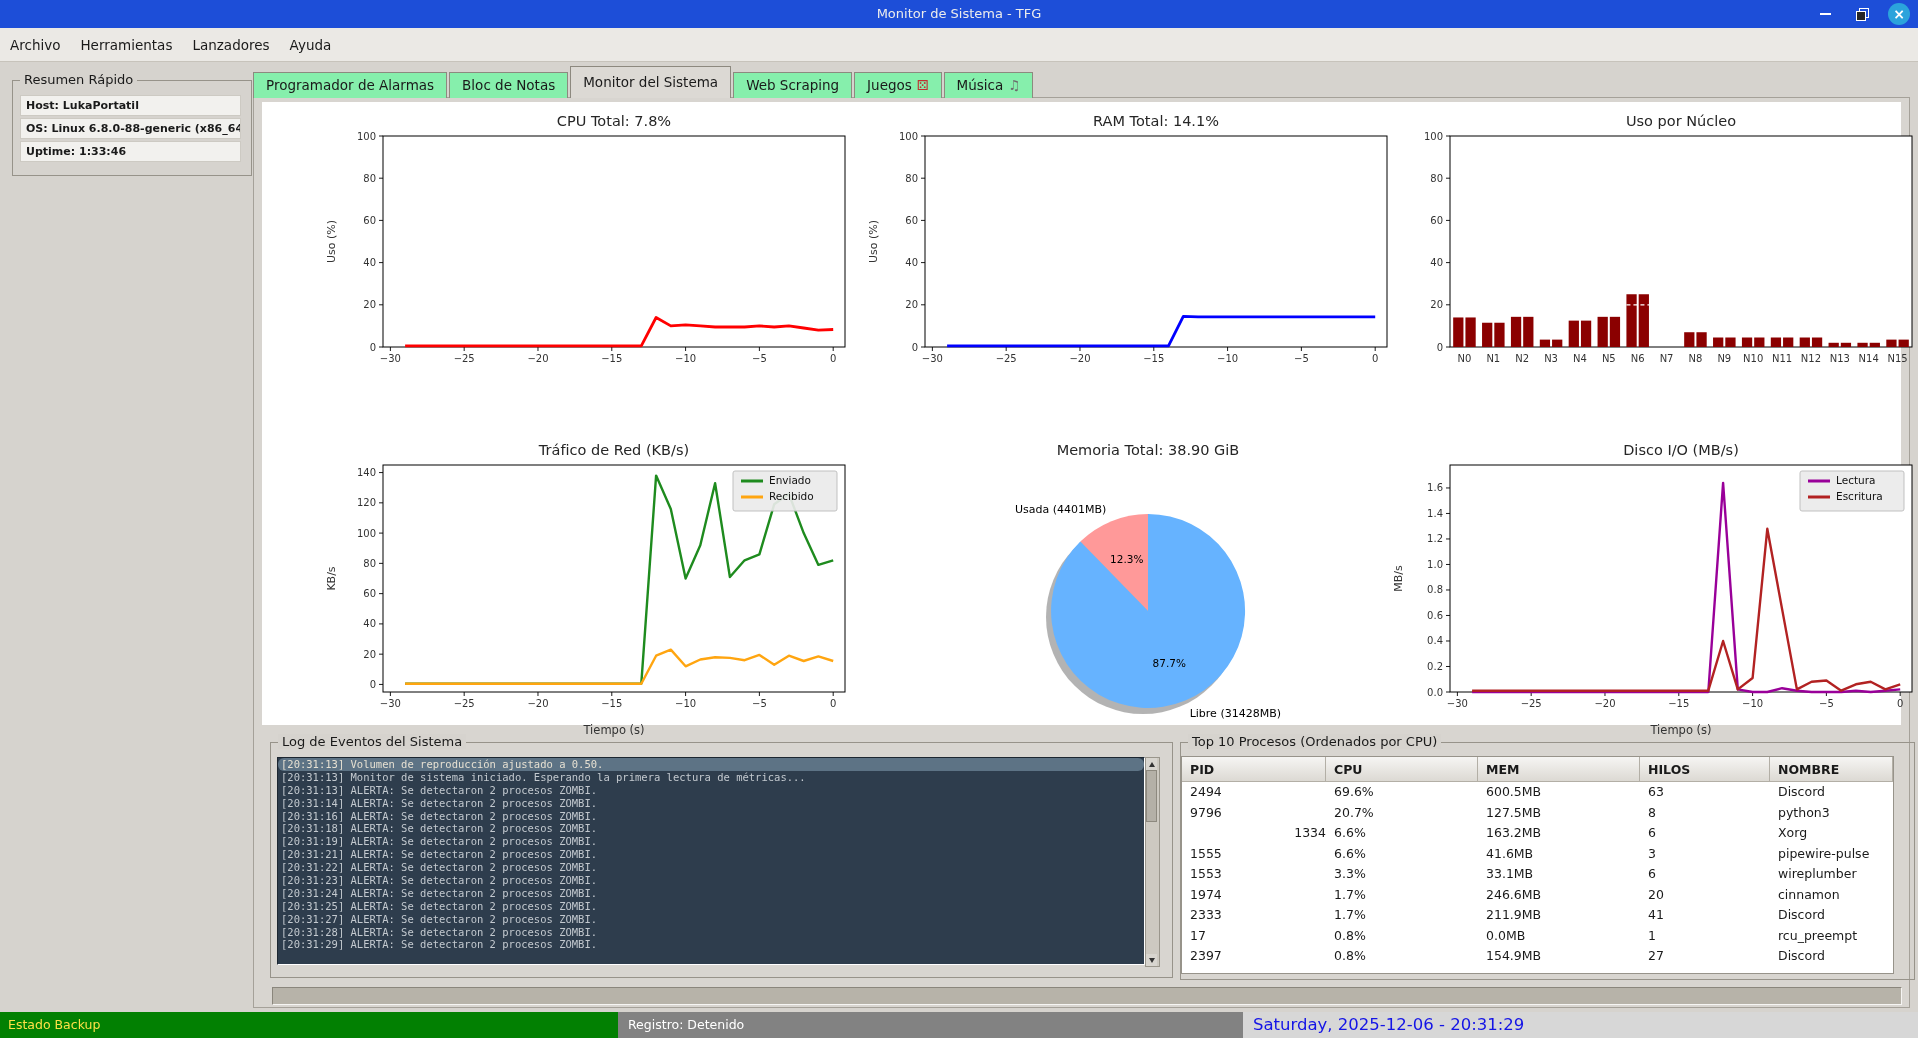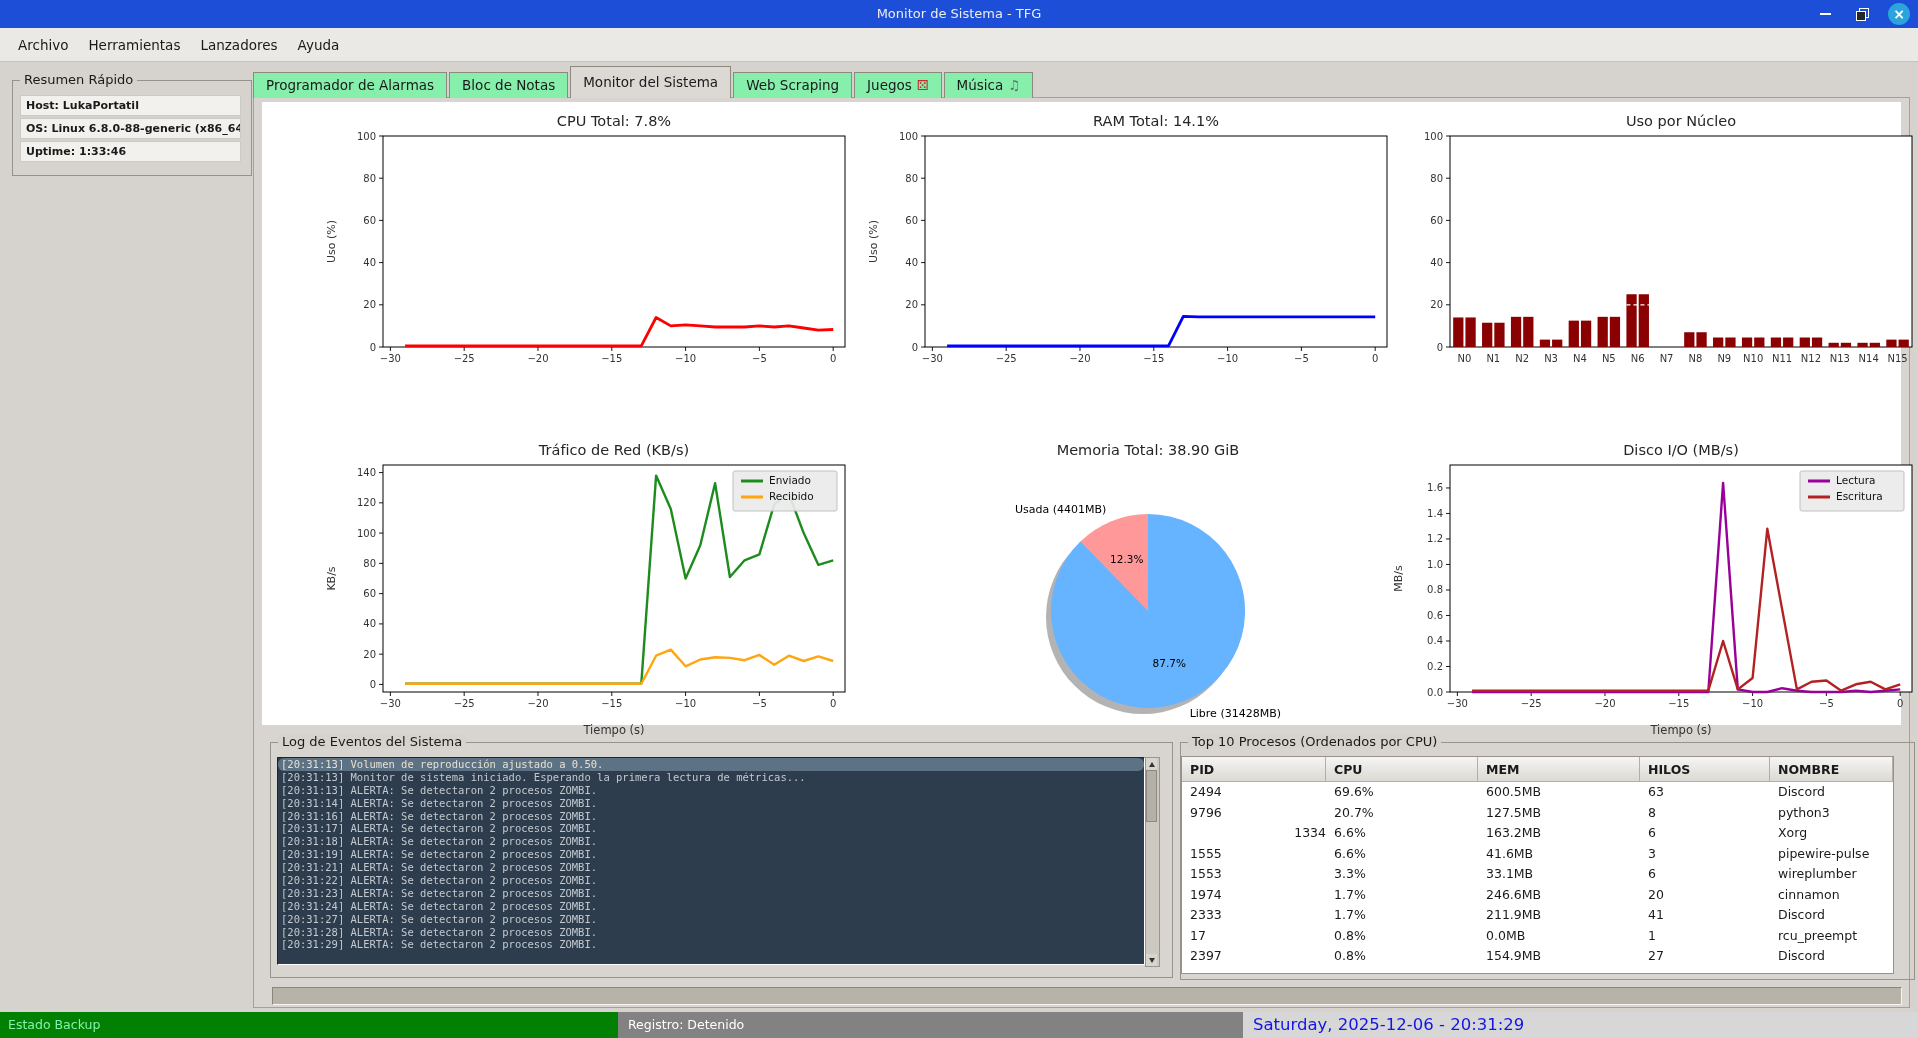--- a/index.html
+++ b/index.html
@@ -9,21 +9,21 @@
   
   .titlebar{position:absolute;left:0;top:0;right:0;height:28px;background:#1d4ed8;}
   .win-title{position:absolute;left:0;right:0;top:6px;text-align:center;font-size:13px;color:#ececec;}
   .win-btns{position:absolute;right:8px;top:0;height:28px;display:flex;align-items:center;gap:15px;}
   .wbtn{display:flex;align-items:center;justify-content:center;width:22px;height:22px;cursor:default;}
   .min-glyph{width:11px;height:2px;background:#fff;}
   .close-btn{background:#2ba3dc;border-radius:50%;}
   .close-glyph{color:#fff;font-size:14px;font-weight:bold;line-height:1;}
   
   .menubar{position:absolute;left:0;top:28px;right:0;height:33px;background:#ebe9e5;
-           border-bottom:1px solid #c7c3bb;display:flex;align-items:center;padding-left:8px;}
+           border-bottom:1px solid #c7c3bb;display:flex;align-items:center;}
   .menu-item{font-size:13.5px;padding:5px 10px;}
   
   .frame{position:absolute;border:1px solid #97938a;padding-left:8px;}
   .frame-title{position:absolute;top:-9px;left:7px;background:#d6d3ce;font-size:13px;padding:0 4px;white-space:nowrap;}
   
   .sidebar-frame{left:12px;top:80px;width:230px;height:94px;}
   .sb-field{position:absolute;left:7px;width:214px;height:19px;background:#f2f1ee;border:1px solid #cdcac3;
             font-weight:bold;font-size:11px;line-height:19px;padding-left:5px;white-space:nowrap;overflow:hidden;}
   
   .tabbar{position:absolute;left:253px;top:66px;height:32px;display:flex;align-items:flex-end;z-index:5;}
@@ -54,21 +54,21 @@
   .prow{display:flex;}
   .th{background:linear-gradient(#f6f5f3,#dcd9d3);border-right:1px solid #b3afa6;border-bottom:1px solid #b3afa6;
       font-weight:bold;font-size:12.5px;height:25px;line-height:25px;padding-left:8px;box-sizing:border-box;}
   .td{font-size:12.5px;height:20.5px;line-height:20.5px;padding-left:8px;box-sizing:border-box;white-space:nowrap;overflow:hidden;}
   
   .pbar{position:absolute;left:272px;top:987px;width:1628px;height:16px;background:#b7b3a9;
         border-top:1px solid #8a867c;border-left:1px solid #8a867c;border-bottom:1px solid #f6f5f3;border-right:1px solid #f6f5f3;}
   
   .statusbar{position:absolute;left:0;bottom:0;width:1918px;height:26px;background:#d7d7d7;}
   .st-seg{position:absolute;top:0;height:26px;line-height:26px;font-size:12.5px;box-sizing:border-box;}
-  .st-backup{left:0;width:618px;color:#86efac;padding-left:8px;}
+  .st-backup{left:0;width:618px;color:#fde047;padding-left:8px;}
   .st-reg{left:618px;width:625px;background:#828282;color:#ffffff;padding-left:10px;}
   .st-date{left:1243px;width:675px;padding-left:10px;font-size:16.5px;}
 </style>
 </head>
 <body>
 
 <div class="screen">
 
   <div class="titlebar">
     <div class="win-title">Monitor de Sistema - TFG</div>
@@ -342,27 +342,27 @@
   </div>
 
   <div class="frame log-frame">
     <span class="frame-title">Log de Eventos del Sistema</span>
     <div class="console">
         <div class="log-line sel">[20:31:13] Volumen de reproducción ajustado a 0.50.</div>
         <div class="log-line">[20:31:13] Monitor de sistema iniciado. Esperando la primera lectura de métricas...</div>
         <div class="log-line">[20:31:13] ALERTA: Se detectaron 2 procesos ZOMBI.</div>
         <div class="log-line">[20:31:14] ALERTA: Se detectaron 2 procesos ZOMBI.</div>
         <div class="log-line">[20:31:16] ALERTA: Se detectaron 2 procesos ZOMBI.</div>
-        <div class="log-line">[20:31:17] ALERTA: Se detectaron 2 procesos ZOMBI.</div>
         <div class="log-line">[20:31:18] ALERTA: Se detectaron 2 procesos ZOMBI.</div>
         <div class="log-line">[20:31:19] ALERTA: Se detectaron 2 procesos ZOMBI.</div>
         <div class="log-line">[20:31:21] ALERTA: Se detectaron 2 procesos ZOMBI.</div>
         <div class="log-line">[20:31:22] ALERTA: Se detectaron 2 procesos ZOMBI.</div>
         <div class="log-line">[20:31:23] ALERTA: Se detectaron 2 procesos ZOMBI.</div>
         <div class="log-line">[20:31:24] ALERTA: Se detectaron 2 procesos ZOMBI.</div>
+        <div class="log-line">[20:31:25] ALERTA: Se detectaron 2 procesos ZOMBI.</div>
         <div class="log-line">[20:31:27] ALERTA: Se detectaron 2 procesos ZOMBI.</div>
         <div class="log-line">[20:31:28] ALERTA: Se detectaron 2 procesos ZOMBI.</div>
         <div class="log-line">[20:31:29] ALERTA: Se detectaron 2 procesos ZOMBI.</div>
       </div>
     <div class="vscroll">
       <div class="sb-btn" style="top:0">
           <span class="tri-up"></span>
         </div>
       <div class="sb-thumb"></div>
       <div class="sb-btn" style="bottom:0">

